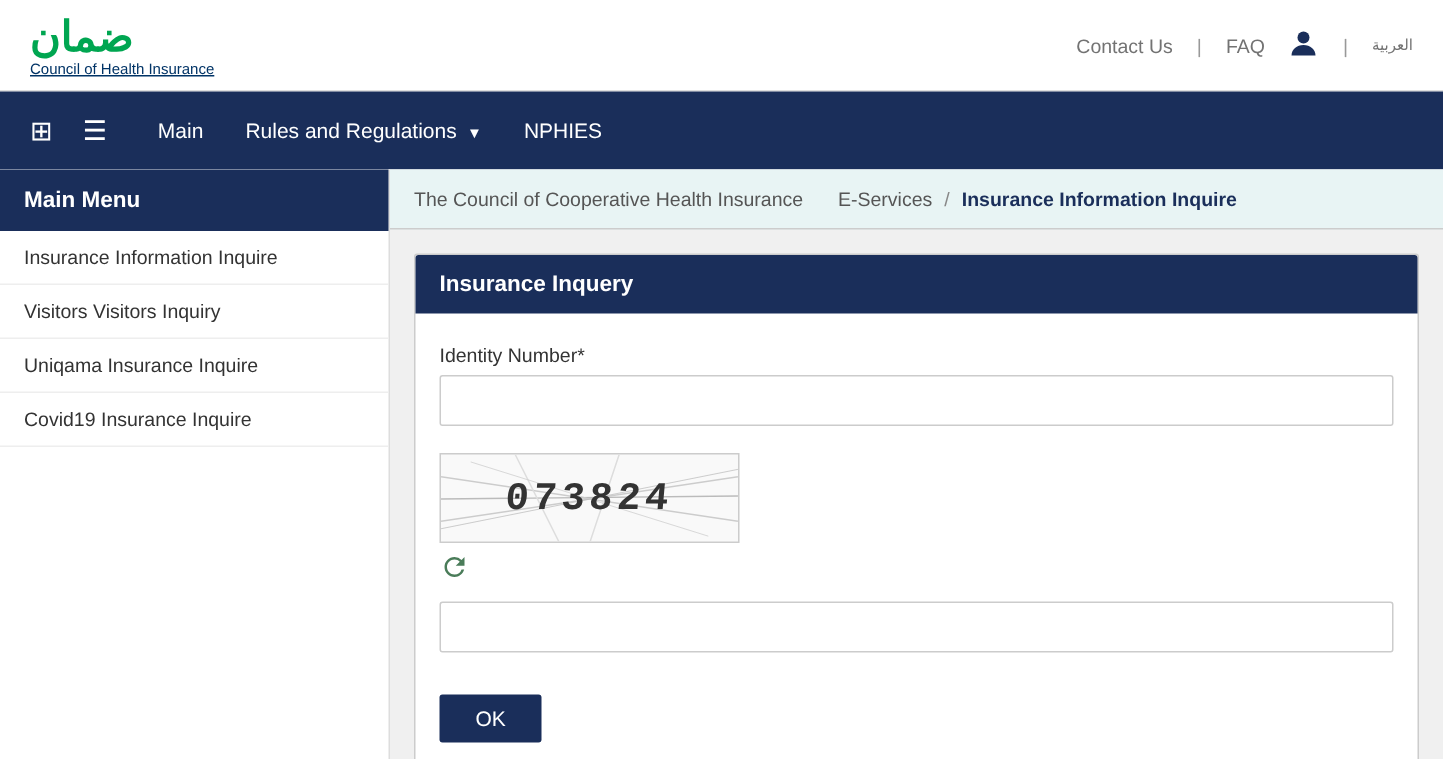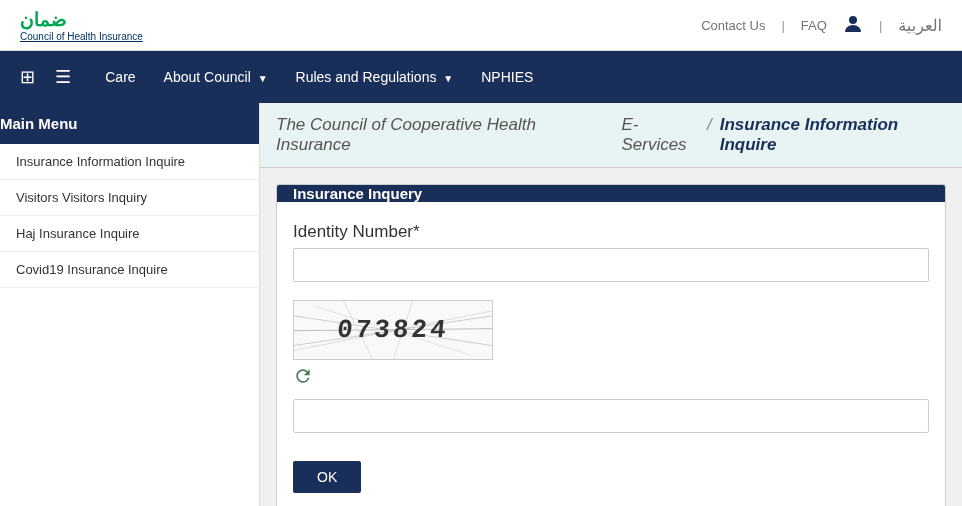--- a/index.html
+++ b/index.html
@@ -12,21 +12,21 @@
       justify-content: space-between;
       background: #fff;
       padding: 8px 20px;
       border-bottom: 1px solid #ddd;
     }
     .logo-area {
       display: flex;
       align-items: center;
     }
     .logo-text-arabic {
-      font-size: 19px;
+      font-size: 28px;
       color: #00a651;
       font-weight: bold;
       direction: rtl;
     }
     .logo-subtitle {
       font-size: 10px;
       color: #003366;
       display: block;
       text-align: center;
       text-decoration: underline;
@@ -41,21 +41,21 @@
     .top-links a {
       color: #737373;
       text-decoration: none;
       cursor: pointer;
     }
     .top-links .divider {
       color: #999;
     }
     .arabic-link {
       color: #003366;
-      font-size: 16px;
+      font-size: 10px;
     }
 
     
     .nav-bar {
       background: #1a2e5a;
       display: flex;
       align-items: center;
       padding: 0 10px;
       height: 52px;
     }
@@ -97,21 +97,21 @@
     
     .sidebar {
       width: 260px;
       min-width: 260px;
       background: #fff;
       border-right: 1px solid #ddd;
     }
     .sidebar-title {
       background: #1a2e5a;
       color: white;
-      padding: 12px 0;
+      padding: 12px 16px;
       font-size: 15px;
       font-weight: bold;
     }
     .sidebar-menu {
       list-style: none;
     }
     .sidebar-menu li a {
       display: block;
       padding: 10px 16px;
       color: #333;
@@ -124,24 +124,23 @@
     .main-content {
       flex: 1;
       padding: 0;
     }
 
     
     .breadcrumb-bar {
       background: #e8f4f4;
       padding: 12px 16px;
       display: flex;
-      font-size: 17px;
+      font-size: 13px;
       color: #555;
       border-bottom: 1px solid #ccc;
-      font-style: italic;
     }
     .breadcrumb-bar a {
       color: #555;
       text-decoration: none;
     }
     .breadcrumb-bar .separator {
       margin: 0 8px;
       color: #888;
     }
     .breadcrumb-bar .current {
@@ -154,34 +153,34 @@
       padding: 16px;
     }
     .form-box {
       background: #fff;
       border: 1px solid #ccc;
       border-radius: 2px;
     }
     .form-box-title {
       background: #1a2e5a;
       color: white;
-      padding: 0 16px;
+      padding: 11px 16px;
       font-size: 15px;
       font-weight: bold;
       border-radius: 2px 2px 0 0;
     }
     .form-body {
       padding: 20px 16px;
     }
     .form-group {
       margin-bottom: 18px;
     }
     .form-group label {
       display: block;
-      font-size: 17px;
+      font-size: 13px;
       color: #333;
       margin-bottom: 6px;
     }
     .form-group input[type="text"] {
       width: 100%;
       padding: 8px 10px;
       border: 1px solid #ccc;
       border-radius: 2px;
       font-size: 14px;
       outline: none;
@@ -263,27 +262,21 @@
     <span class="divider">|</span>
     <a href="#" class="arabic-link">العربية</a>
   </div>
 </div>
 
 <nav class="nav-bar">
   <span class="nav-grid-icon">⊞</span>
   <span class="nav-list-icon">☰</span>
   <ul class="nav-links">
     <li>
-      <a href="#">Care</a>
-    </li>
-    <li>
-      <a href="#">
-        <span>About Council</span>
-        <span class="dropdown-arrow">▼</span>
-      </a>
+      <a href="#">Main</a>
     </li>
     <li>
       <a href="#">
         <span>Rules and Regulations</span>
         <span class="dropdown-arrow">▼</span>
       </a>
     </li>
     <li>
       <a href="#">NPHIES</a>
     </li>
@@ -295,21 +288,21 @@
   <div class="sidebar">
     <div class="sidebar-title">Main Menu</div>
     <ul class="sidebar-menu">
       <li>
         <a href="#">Insurance Information Inquire</a>
       </li>
       <li>
         <a href="#">Visitors Visitors Inquiry</a>
       </li>
       <li>
-        <a href="#">Haj Insurance Inquire</a>
+        <a href="#">Uniqama Insurance Inquire</a>
       </li>
       <li>
         <a href="#">Covid19 Insurance Inquire</a>
       </li>
     </ul>
   </div>
 
   <div class="main-content">
 
     <div class="breadcrumb-bar">

